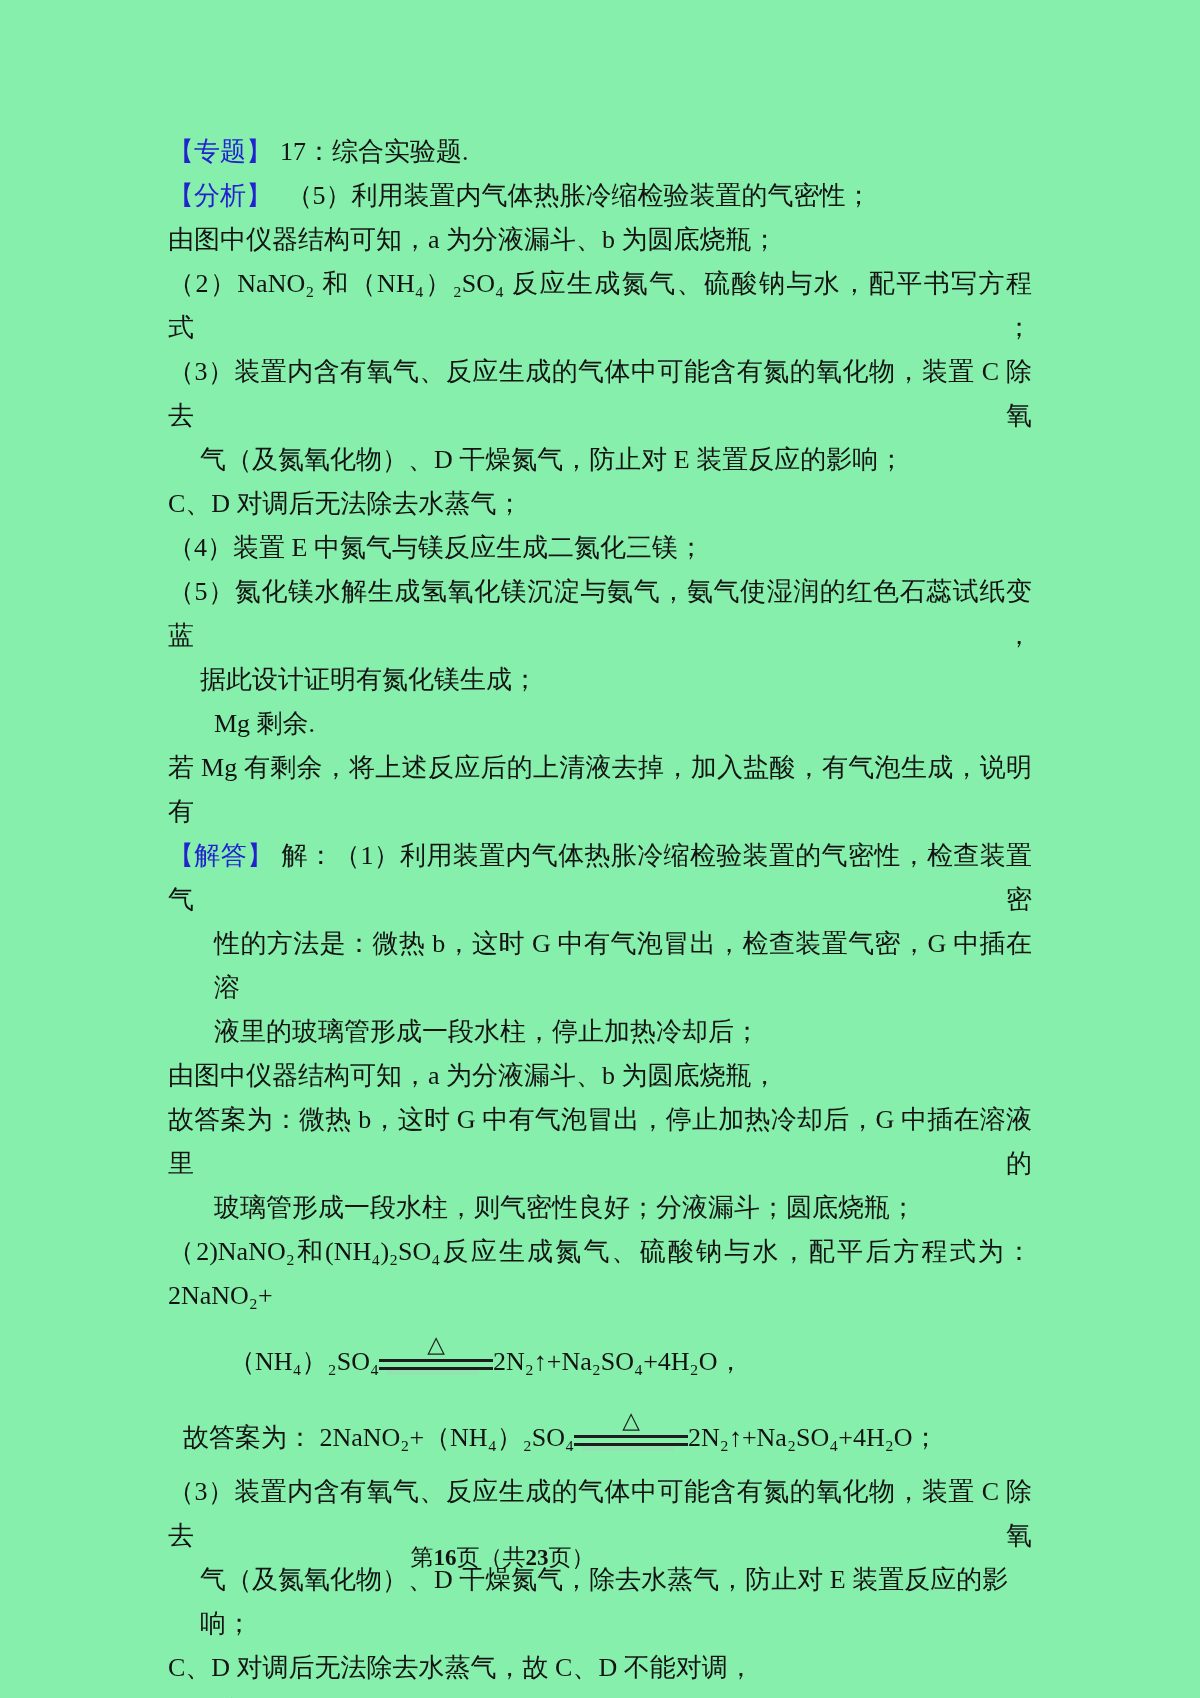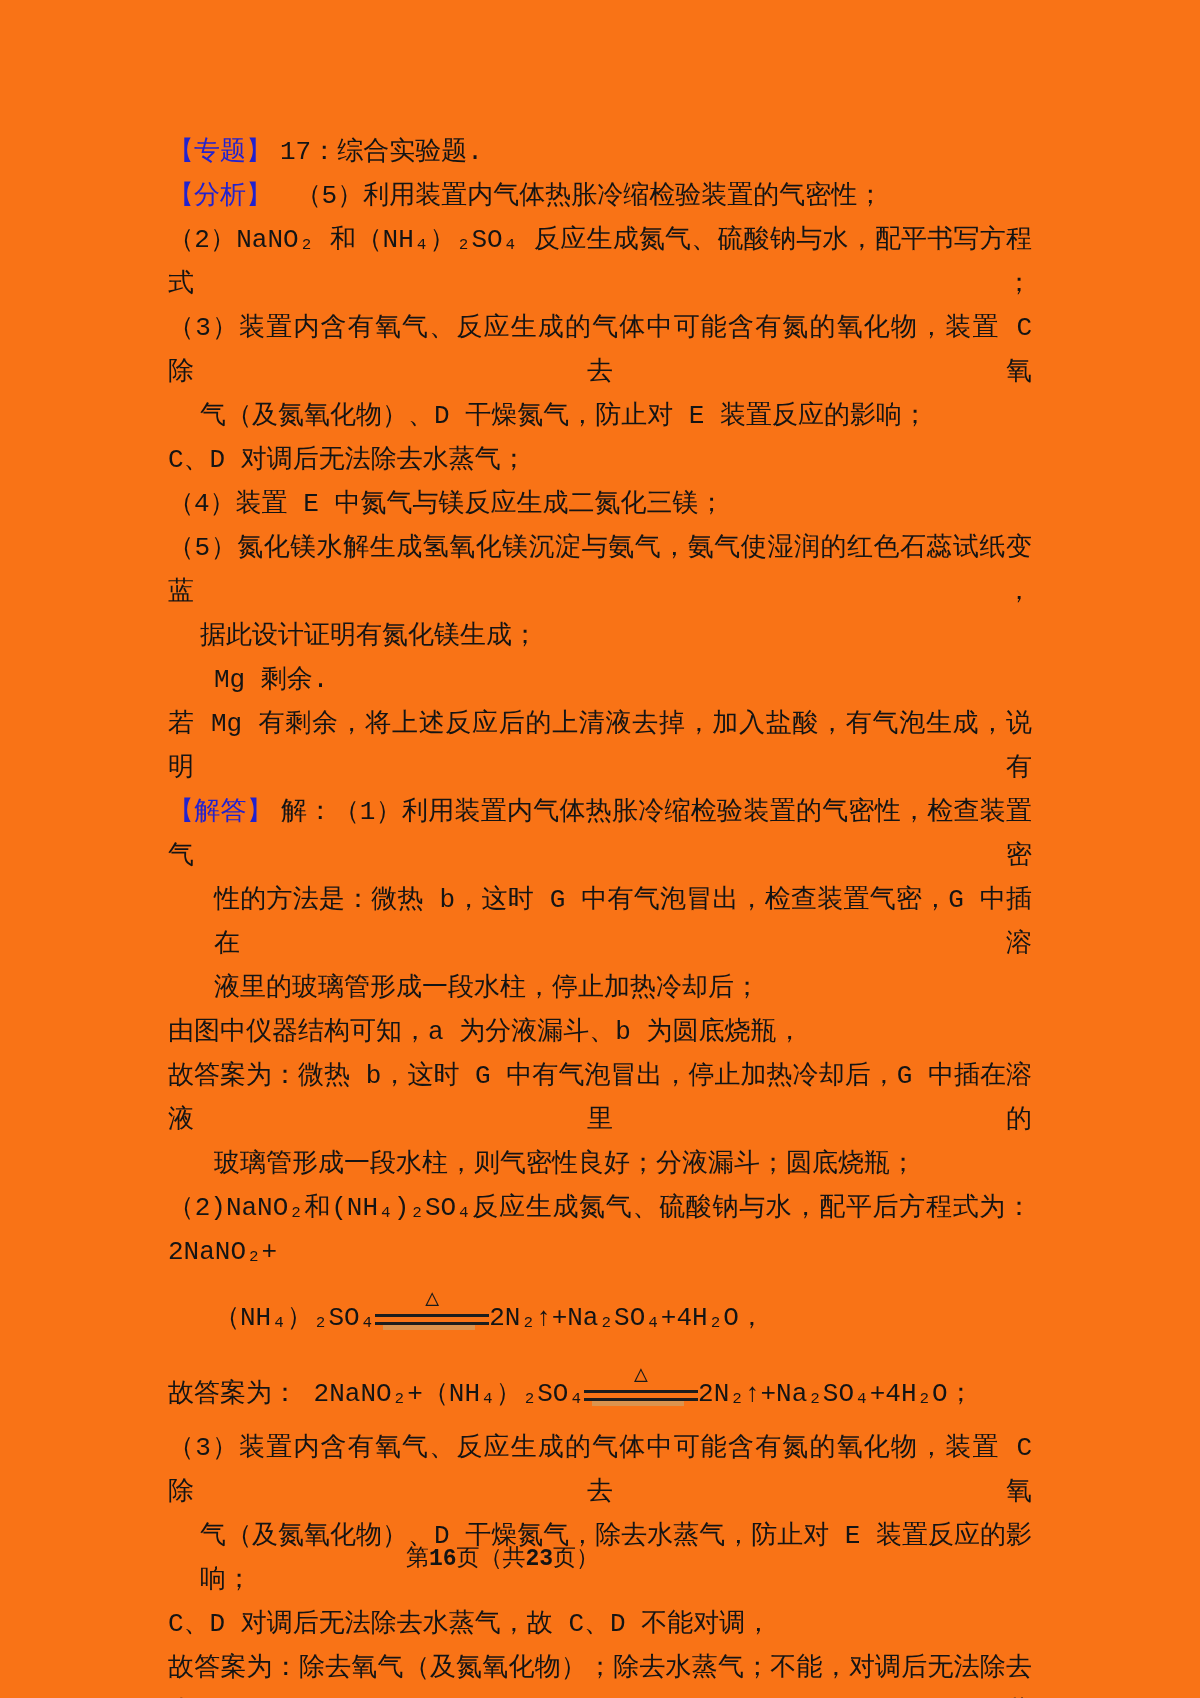--- a/index.html
+++ b/index.html
@@ -1,22 +1,22 @@
 <!DOCTYPE html>
 <html><head>
 <meta charset="utf-8">
 <style>
   html,body{margin:0;padding:0;background:#ffffff;}
   .page{
     position:relative;
     width:1200px;
     height:1698px;
-    background:#f97316;
+    background:#86efac;
     overflow:hidden;
-    font-family:Liberation Mono, monospace;
+    font-family:Liberation Serif, serif;
     color:#141414;
   }
   .doc{
     position:absolute;
     left:168px;
     top:130px;
     width:864px;
   }
   .line{
     font-size:26px;
@@ -32,20 +32,21 @@
   .line.i2{padding-left:46px;}
   .line .lbl{
     color:#2222cf;
     margin-right:8px;
   }
   
   .line.eq{
     padding-top:22px;
     padding-bottom:10px;
     white-space:nowrap;
+    margin-left:15px;
   }
   .rxn{
     display:inline-block;
     position:relative;
     width:114px;
     height:30px;
     vertical-align:-7px;
   }
   .rxn .tri{
     position:absolute;
@@ -82,20 +83,21 @@
   }
   .footer .num{font-weight:bold;}
 </style>
 </head>
 <body>
 
 <div class="page">
   <div class="doc" id="doc">
       <div class="line"><span class="lbl">【专题】</span><span class="t">17：综合实验题.</span></div>
       <div class="line"><span class="lbl">【分析】</span><span class="t"> （5）利用装置内气体热胀冷缩检验装置的气密性；</span></div>
+      <div class="line"><span class="t">由图中仪器结构可知，a 为分液漏斗、b 为圆底烧瓶；</span></div>
       <div class="line j"><span class="t">（2）NaNO₂ 和（NH₄）₂SO₄ 反应生成氮气、硫酸钠与水，配平书写方程式；</span></div>
       <div class="line j"><span class="t">（3）装置内含有氧气、反应生成的气体中可能含有氮的氧化物，装置 C 除去氧</span></div>
       <div class="line i1"><span class="t">气（及氮氧化物）、D 干燥氮气，防止对 E 装置反应的影响；</span></div>
       <div class="line"><span class="t">C、D 对调后无法除去水蒸气；</span></div>
       <div class="line"><span class="t">（4）装置 E 中氮气与镁反应生成二氮化三镁；</span></div>
       <div class="line j"><span class="t">（5）氮化镁水解生成氢氧化镁沉淀与氨气，氨气使湿润的红色石蕊试纸变蓝，</span></div>
       <div class="line i1"><span class="t">据此设计证明有氮化镁生成；</span></div>
       <div class="line i2"><span class="t">Mg 剩余.</span></div>
       <div class="line j"><span class="t">若 Mg 有剩余，将上述反应后的上清液去掉，加入盐酸，有气泡生成，说明有</span></div>
       <div class="line j"><span class="lbl">【解答】</span><span class="t">解：（1）利用装置内气体热胀冷缩检验装置的气密性，检查装置气密</span></div>

